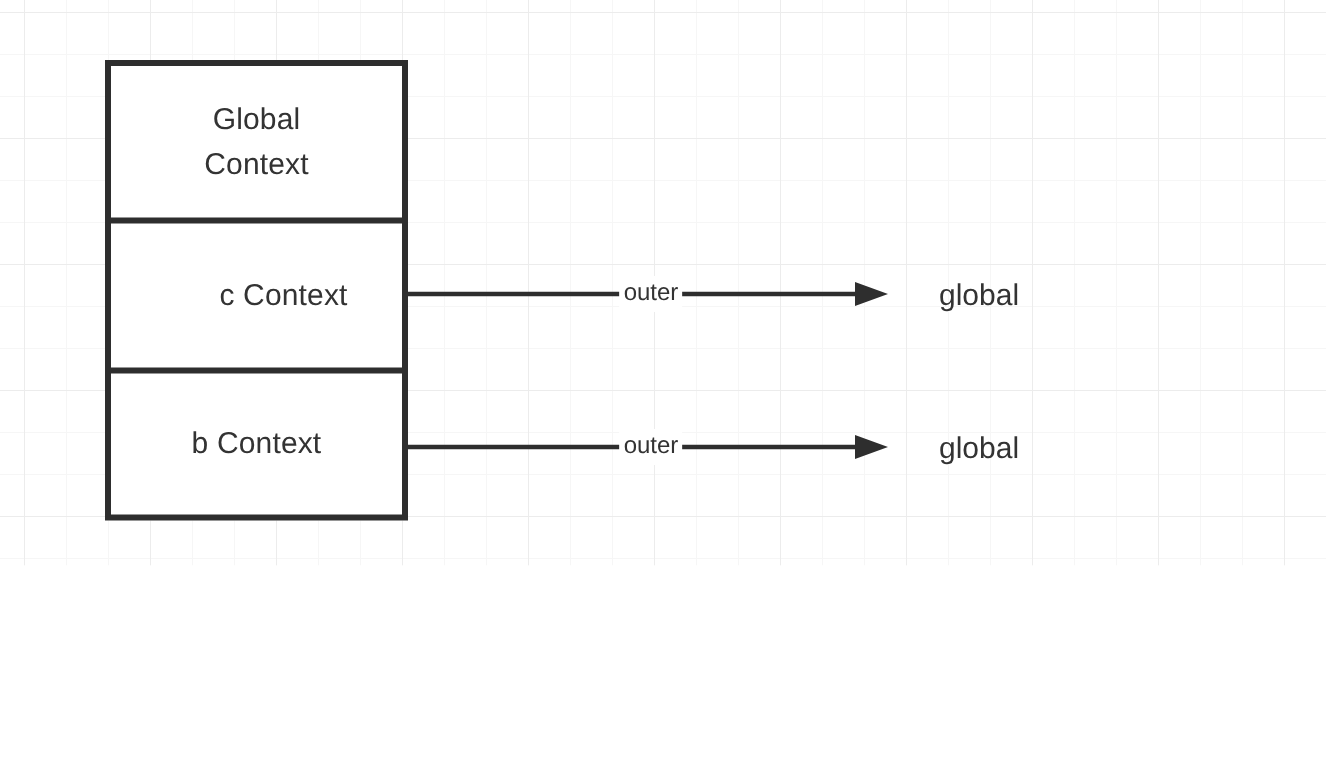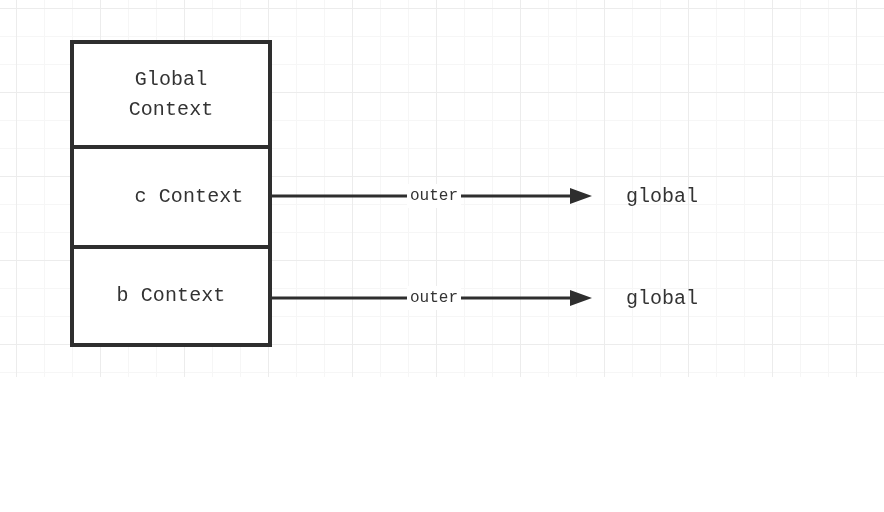--- a/index.html
+++ b/index.html
@@ -25,21 +25,21 @@
     background-size:
       84px 84px,
       84px 84px,
       28px 28px,
       28px 28px;
     background-position:
       100px 428px,
       100px 428px,
       100px 428px,
       100px 428px;
-    font-family: Liberation Mono, monospace;
+    font-family: Liberation Sans, sans-serif;
   }
 
   
   .stack {
     position: absolute;
     left: 70px;
     top: 40px;
     width: 202px;          
     height: 307px;         
     box-sizing: border-box;

